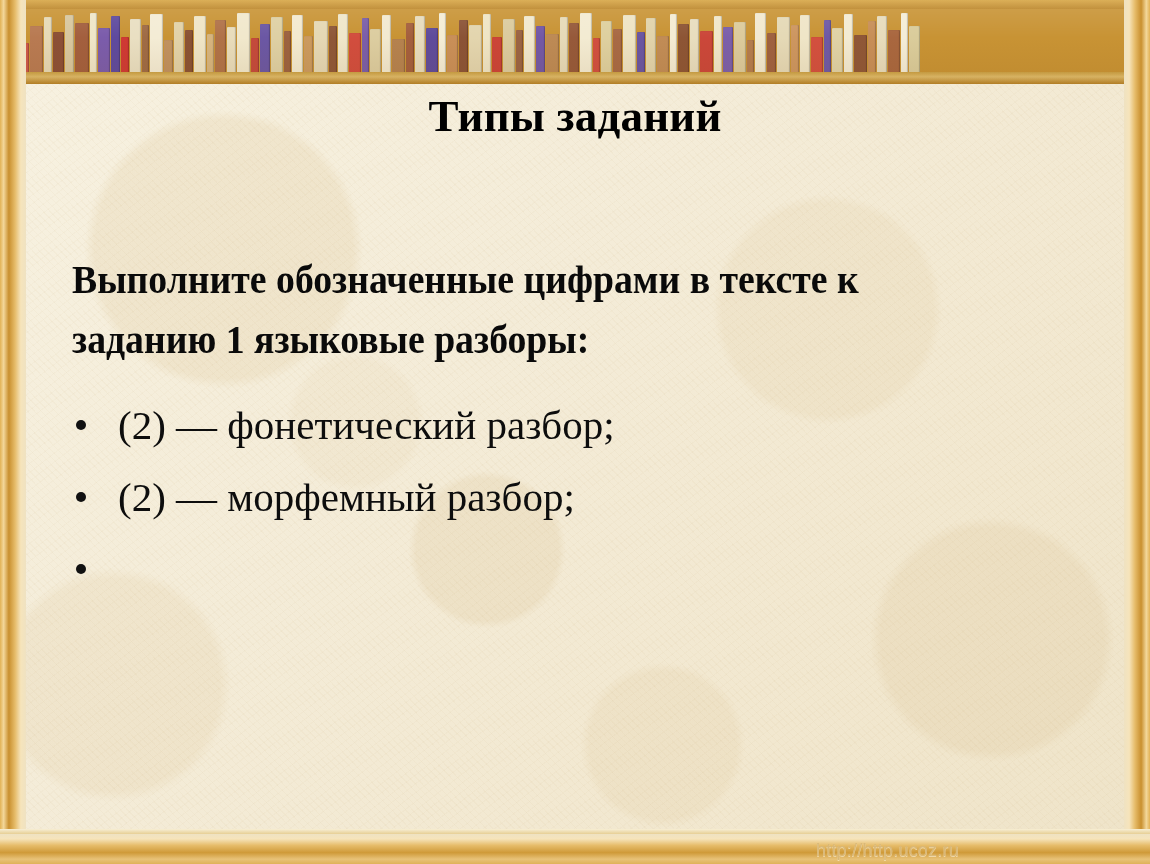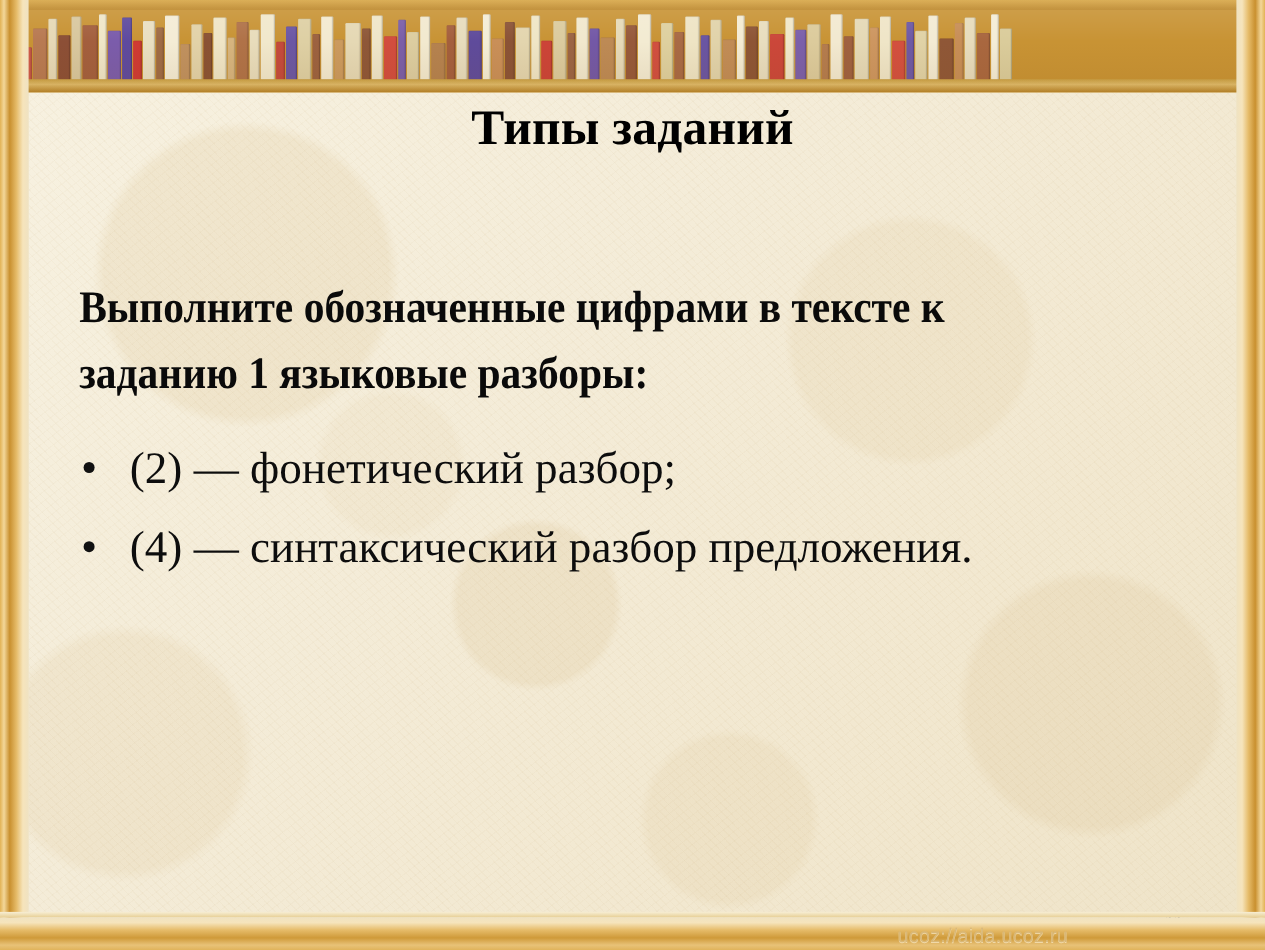--- a/index.html
+++ b/index.html
@@ -320,22 +320,23 @@
   <div class="frame-bottom"></div>
 
   <div class="content">
 
     <div class="slide-title">Типы заданий</div>
 
     <div class="lead">Выполните обозначенные цифрами в тексте к заданию 1 языковые разборы:</div>
 
     <ul class="bullets" id="bullet-list">
         <li><span class="dot"></span><span>(2) — фонетический разбор;</span></li>
-        <li><span class="dot"></span><span>(4) — синтаксический разбор предложения.</span></li>
+        <li><span class="dot"></span><span>(2) — морфемный разбор;</span></li>
+        <li><span class="dot"></span></li>
       </ul>
 
   </div>
 
   <div class="page-number">11</div>
 
-  <div class="watermark">ucoz://aida.ucoz.ru</div>
+  <div class="watermark">http://http.ucoz.ru</div>
 
 </div>
 
 </body></html>

